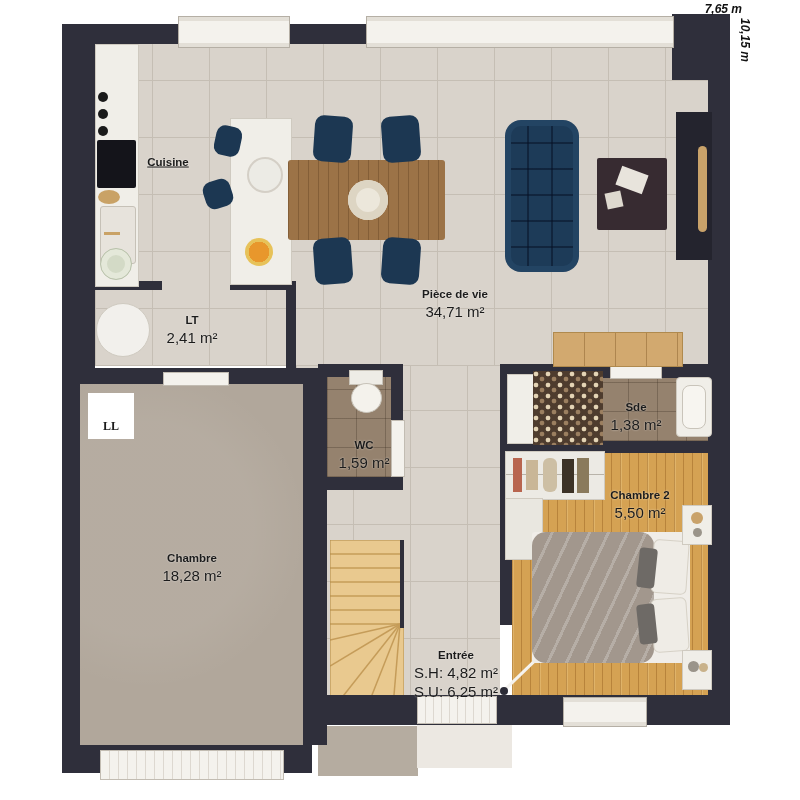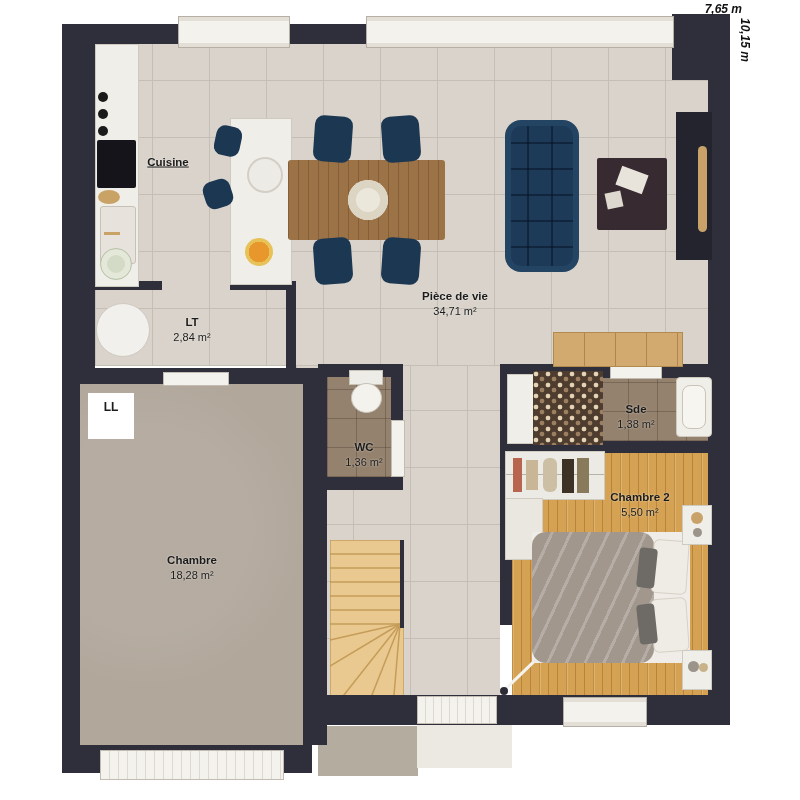--- a/index.html
+++ b/index.html
@@ -22,21 +22,21 @@
   .concrete{position:absolute;background:#b1a79b;
     background-image:radial-gradient(circle at 30% 40%,rgba(255,255,255,.06) 0 40%,transparent 60%);}
   .win{position:absolute;background:#f4f2ed;border:1px solid #b5afa5;
        box-shadow:inset 0 4px 0 #e3dfd7, inset 0 -4px 0 #e3dfd7;}
   .sill{position:absolute;background:#f4f2ed;border:1px solid #c2bcb2;}
   .white-furn{position:absolute;background:#f0eee8;border:1px solid #cfcac0;}
   .navy{position:absolute;background:#1c3752;border-radius:9px;}
   .lbl{position:absolute;transform:translate(-50%,-50%);text-align:center;color:#1b1b1b;
        line-height:1.3;white-space:nowrap;text-shadow:0 0 2px rgba(255,255,255,.65);}
   .nm{font-weight:bold;font-size:11.5px;display:block;}
-  .ar{font-size:11px;display:block;}
+  .ar{font-size:15px;display:block;}
   .dim{position:absolute;font-size:12px;font-weight:bold;font-style:italic;color:#111;}
   .mosaic{position:absolute;background-color:#4e3c2e;
     background-image:
       radial-gradient(circle at 3px 3px,#e4d4b5 2px,transparent 2.7px),
       radial-gradient(circle at 9px 8px,#9b7f60 2px,transparent 2.7px);
     background-size:12px 11px;}
   .sofa{position:absolute;background:#1d3b58;border-radius:16px;
     background-image:
       repeating-linear-gradient(0deg,transparent 0 24px,rgba(5,15,35,.5) 24px 26px),
       repeating-linear-gradient(90deg,transparent 0 22px,rgba(5,15,35,.5) 22px 24px);
@@ -138,21 +138,21 @@
   <div class="abs" style="left:597px;top:158px;width:70px;height:72px;background:#372b31;border-radius:2px;"></div>
   <div class="abs" style="left:618px;top:170px;width:28px;height:20px;background:#e8e4dc;transform:rotate(20deg);"></div>
   <div class="abs" style="left:606px;top:192px;width:16px;height:16px;background:#ded9cf;transform:rotate(-12deg);"></div>
   <div class="abs" style="left:676px;top:112px;width:36px;height:148px;background:#24242e;"></div>
   <div class="abs" style="left:698px;top:146px;width:9px;height:86px;background:#c9a26a;border-radius:5px;"></div>
   <div class="abs" style="left:553px;top:332px;width:128px;height:33px;background:#d2a96f;border:1px solid #b08a4e;background-image:repeating-linear-gradient(90deg,transparent 0 30px,rgba(120,80,30,.4) 30px 31px);"></div>
 
   <div class="abs circle" style="left:96px;top:303px;width:52px;height:52px;background:#f2f0ec;border:1px solid #cfcac0;"></div>
 
   <div class="abs" style="left:88px;top:393px;width:46px;height:46px;background:#ffffff;">
-    <span class="lbl" style="left:23px;top:15px;font-weight:bold;font-size:12px;">LL</span>
+    <span class="lbl" style="left:23px;top:34px;font-weight:bold;font-size:12px;font-family:Liberation Serif, serif;">LL</span>
   </div>
 
   <div class="abs" style="left:349px;top:370px;width:32px;height:13px;background:#eeece6;border:1px solid #c8c3b9;"></div>
   <div class="abs circle" style="left:351px;top:383px;width:29px;height:28px;background:#f4f2ec;border:1px solid #c8c3b9;"></div>
 
   <div class="white-furn" style="left:507px;top:374px;width:26px;height:68px;"></div>
   <div class="mosaic" style="left:533px;top:371px;width:70px;height:74px;"></div>
   <div class="white-furn" style="left:676px;top:377px;width:34px;height:58px;border-radius:4px;"></div>
   <div class="abs" style="left:682px;top:385px;width:22px;height:42px;border:1px solid #c9c4ba;border-radius:8px;background:#f7f5f0;"></div>
 
@@ -182,35 +182,40 @@
 
   <div class="lbl" style="left:168px;top:162px;text-decoration:underline;">
     <span class="nm">Cuisine</span>
   </div>
   <div class="lbl" style="left:455px;top:304px;">
     <span class="nm">Pièce de vie</span>
     <span class="ar">34,71 m²</span>
   </div>
   <div class="lbl" style="left:192px;top:330px;">
     <span class="nm">LT</span>
-    <span class="ar">2,84 m²</span>
+    <span class="ar">2,41 m²</span>
   </div>
   <div class="lbl" style="left:364px;top:455px;">
     <span class="nm">WC</span>
-    <span class="ar">1,36 m²</span>
+    <span class="ar">1,59 m²</span>
   </div>
   <div class="lbl" style="left:636px;top:417px;">
     <span class="nm">Sde</span>
     <span class="ar">1,38 m²</span>
   </div>
   <div class="lbl" style="left:640px;top:505px;">
     <span class="nm">Chambre 2</span>
     <span class="ar">5,50 m²</span>
   </div>
   <div class="lbl" style="left:192px;top:568px;">
     <span class="nm">Chambre</span>
     <span class="ar">18,28 m²</span>
   </div>
+  <div class="lbl" style="left:456px;top:675px;">
+    <span class="nm">Entrée</span>
+    <span class="ar">S.H: 4,82 m²</span>
+    <span class="ar">S.U: 6,25 m²</span>
+  </div>
 
   <div class="dim" style="left:660px;top:2px;width:82px;text-align:right;">7,65 m</div>
   <div class="dim" style="left:752px;top:18px;transform:rotate(90deg);transform-origin:0 0;">10,15 m</div>
 
 </div>
 
 </body></html>

